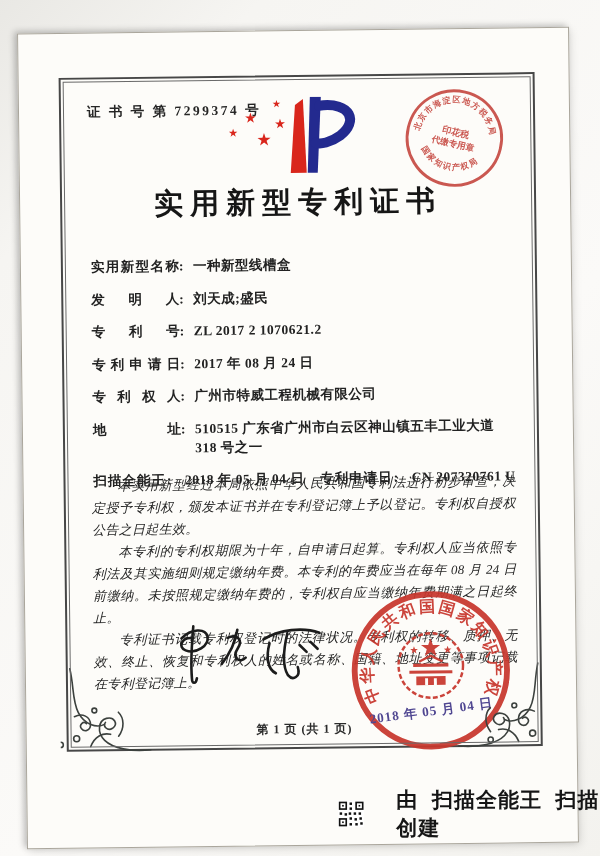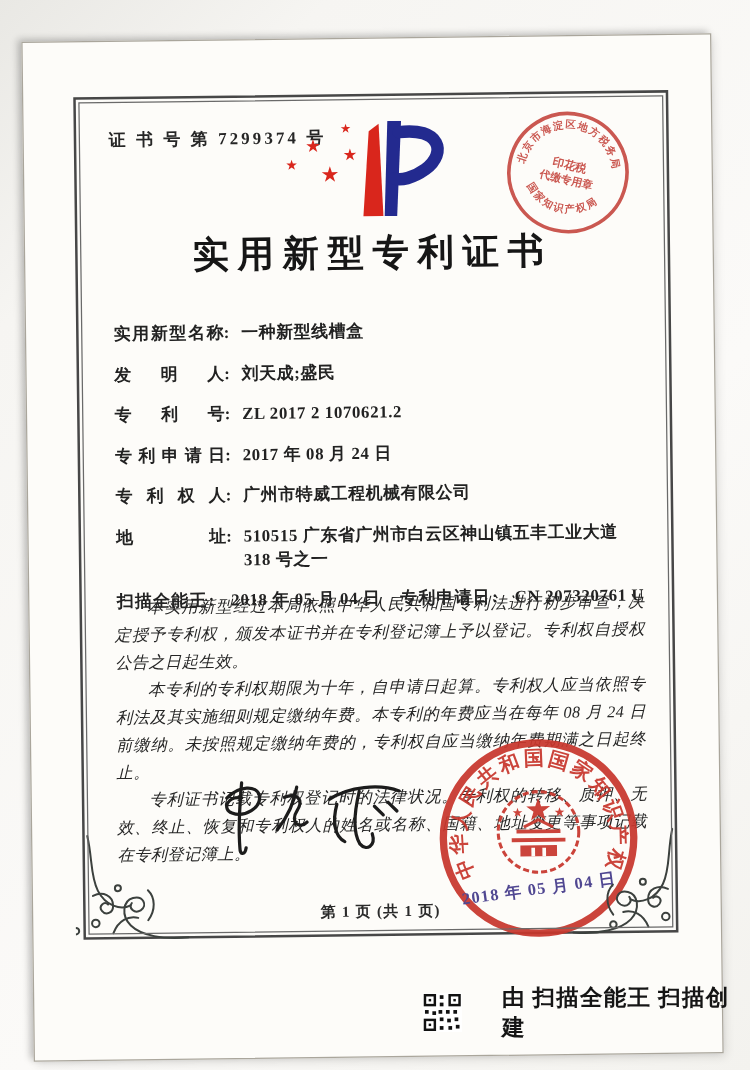--- a/index.html
+++ b/index.html
@@ -82,21 +82,21 @@
 
   .page-footer { position:absolute; left:0; right:0; top:644px; text-align:center; font-size:12px; font-weight:600; letter-spacing:1px; color:#2b2b2b; }
 
   
   .flourish { position:absolute; width:92px; height:92px; }
   .flourish.bl { left:-8px; bottom:-9px; }
   .flourish.br { right:-8px; bottom:-9px; transform:scaleX(-1); }
 
   
   .scan-footer { position:absolute; left:338px; top:786px; display:flex; align-items:center; gap:8px; z-index:9; }
-  .scan-footer .txt { font-size:18px; font-weight:bold; letter-spacing:1px; color:#151515; font-family:Liberation Serif, serif;margin-left:24px; }
+  .scan-footer .txt { font-size:21px; font-weight:bold; letter-spacing:1px; color:#151515; font-family:Liberation Mono, monospace;margin-left:24px; }
 </style>
 </head>
 <body>
 
 <div class="canvas">
 
   <div class="sheet">
     <div class="frame">
 
       <div class="cert-no">证 书 号 第 7299374 号</div>

